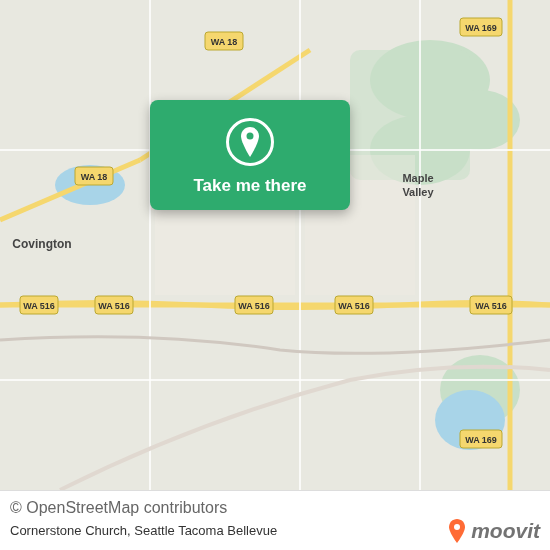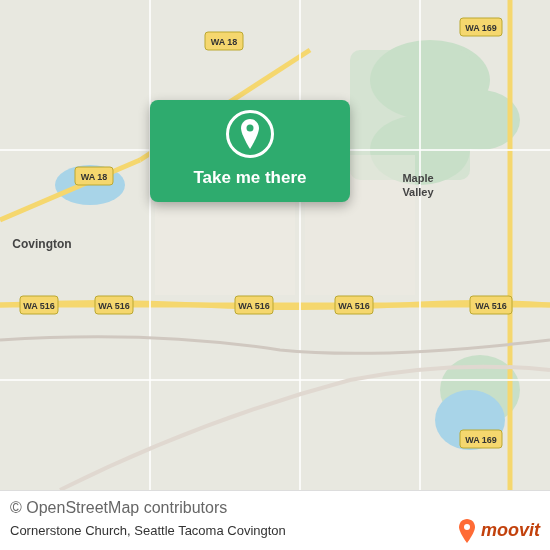--- a/index.html
+++ b/index.html
@@ -29,21 +29,21 @@
     #take-me-there-card {
       position: absolute;
       top: 100px;
       left: 150px;
       width: 200px;
       background: #2eab6e;
       border-radius: 8px;
       display: flex;
       flex-direction: column;
       align-items: center;
-      padding: 10px 20px 14px;
+      padding: 18px 20px 14px;
       cursor: pointer;
       box-shadow: 0 4px 12px rgba(0,0,0,0.3);
     }
 
     #pin-icon-wrap {
       width: 48px;
       height: 48px;
       background: #2eab6e;
       border-radius: 50%;
       border: 3px solid white;
@@ -95,23 +95,23 @@
       align-items: center;
       gap: 4px;
     }
 
     #moovit-pin {
       width: 20px;
       height: 24px;
     }
 
     #moovit-text {
-      font-size: 18px;
+      font-size: 21px;
       font-weight: 700;
-      color: #c2410c;
+      color: #737373;
       font-style: italic;
     }
   </style>
 </head>
 <body>
 
 <div id="map-container">
   <svg id="map-svg" viewBox="0 0 550 490" xmlns="http://www.w3.org/2000/svg">
 
     <rect width="550" height="490" fill="#e8e8e0"></rect>
@@ -185,21 +185,21 @@
         <circle cx="13" cy="9" r="3.5" fill="#2eab6e"></circle>
       </svg>
     </div>
     <span id="take-me-there-label">Take me there</span>
   </div>
 </div>
 
 <div id="bottom-bar">
   <div id="attribution">© OpenStreetMap contributors</div>
   <div id="bottom-row">
-    <span id="location-label">Cornerstone Church, Seattle Tacoma Covington</span>
+    <span id="location-label">Cornerstone Church, Seattle Tacoma Bellevue</span>
     <div id="moovit-logo">
       <svg id="moovit-pin" viewBox="0 0 20 24" fill="none" xmlns="http://www.w3.org/2000/svg">
         <path d="M10 0C5.58 0 2 3.58 2 8c0 5.5 8 16 8 16s8-10.5 8-16c0-4.42-3.58-8-8-8z" fill="#ff6b35"></path>
         <circle cx="10" cy="8" r="3" fill="white"></circle>
       </svg>
       <span id="moovit-text">moovit</span>
     </div>
   </div>
 </div>
 

